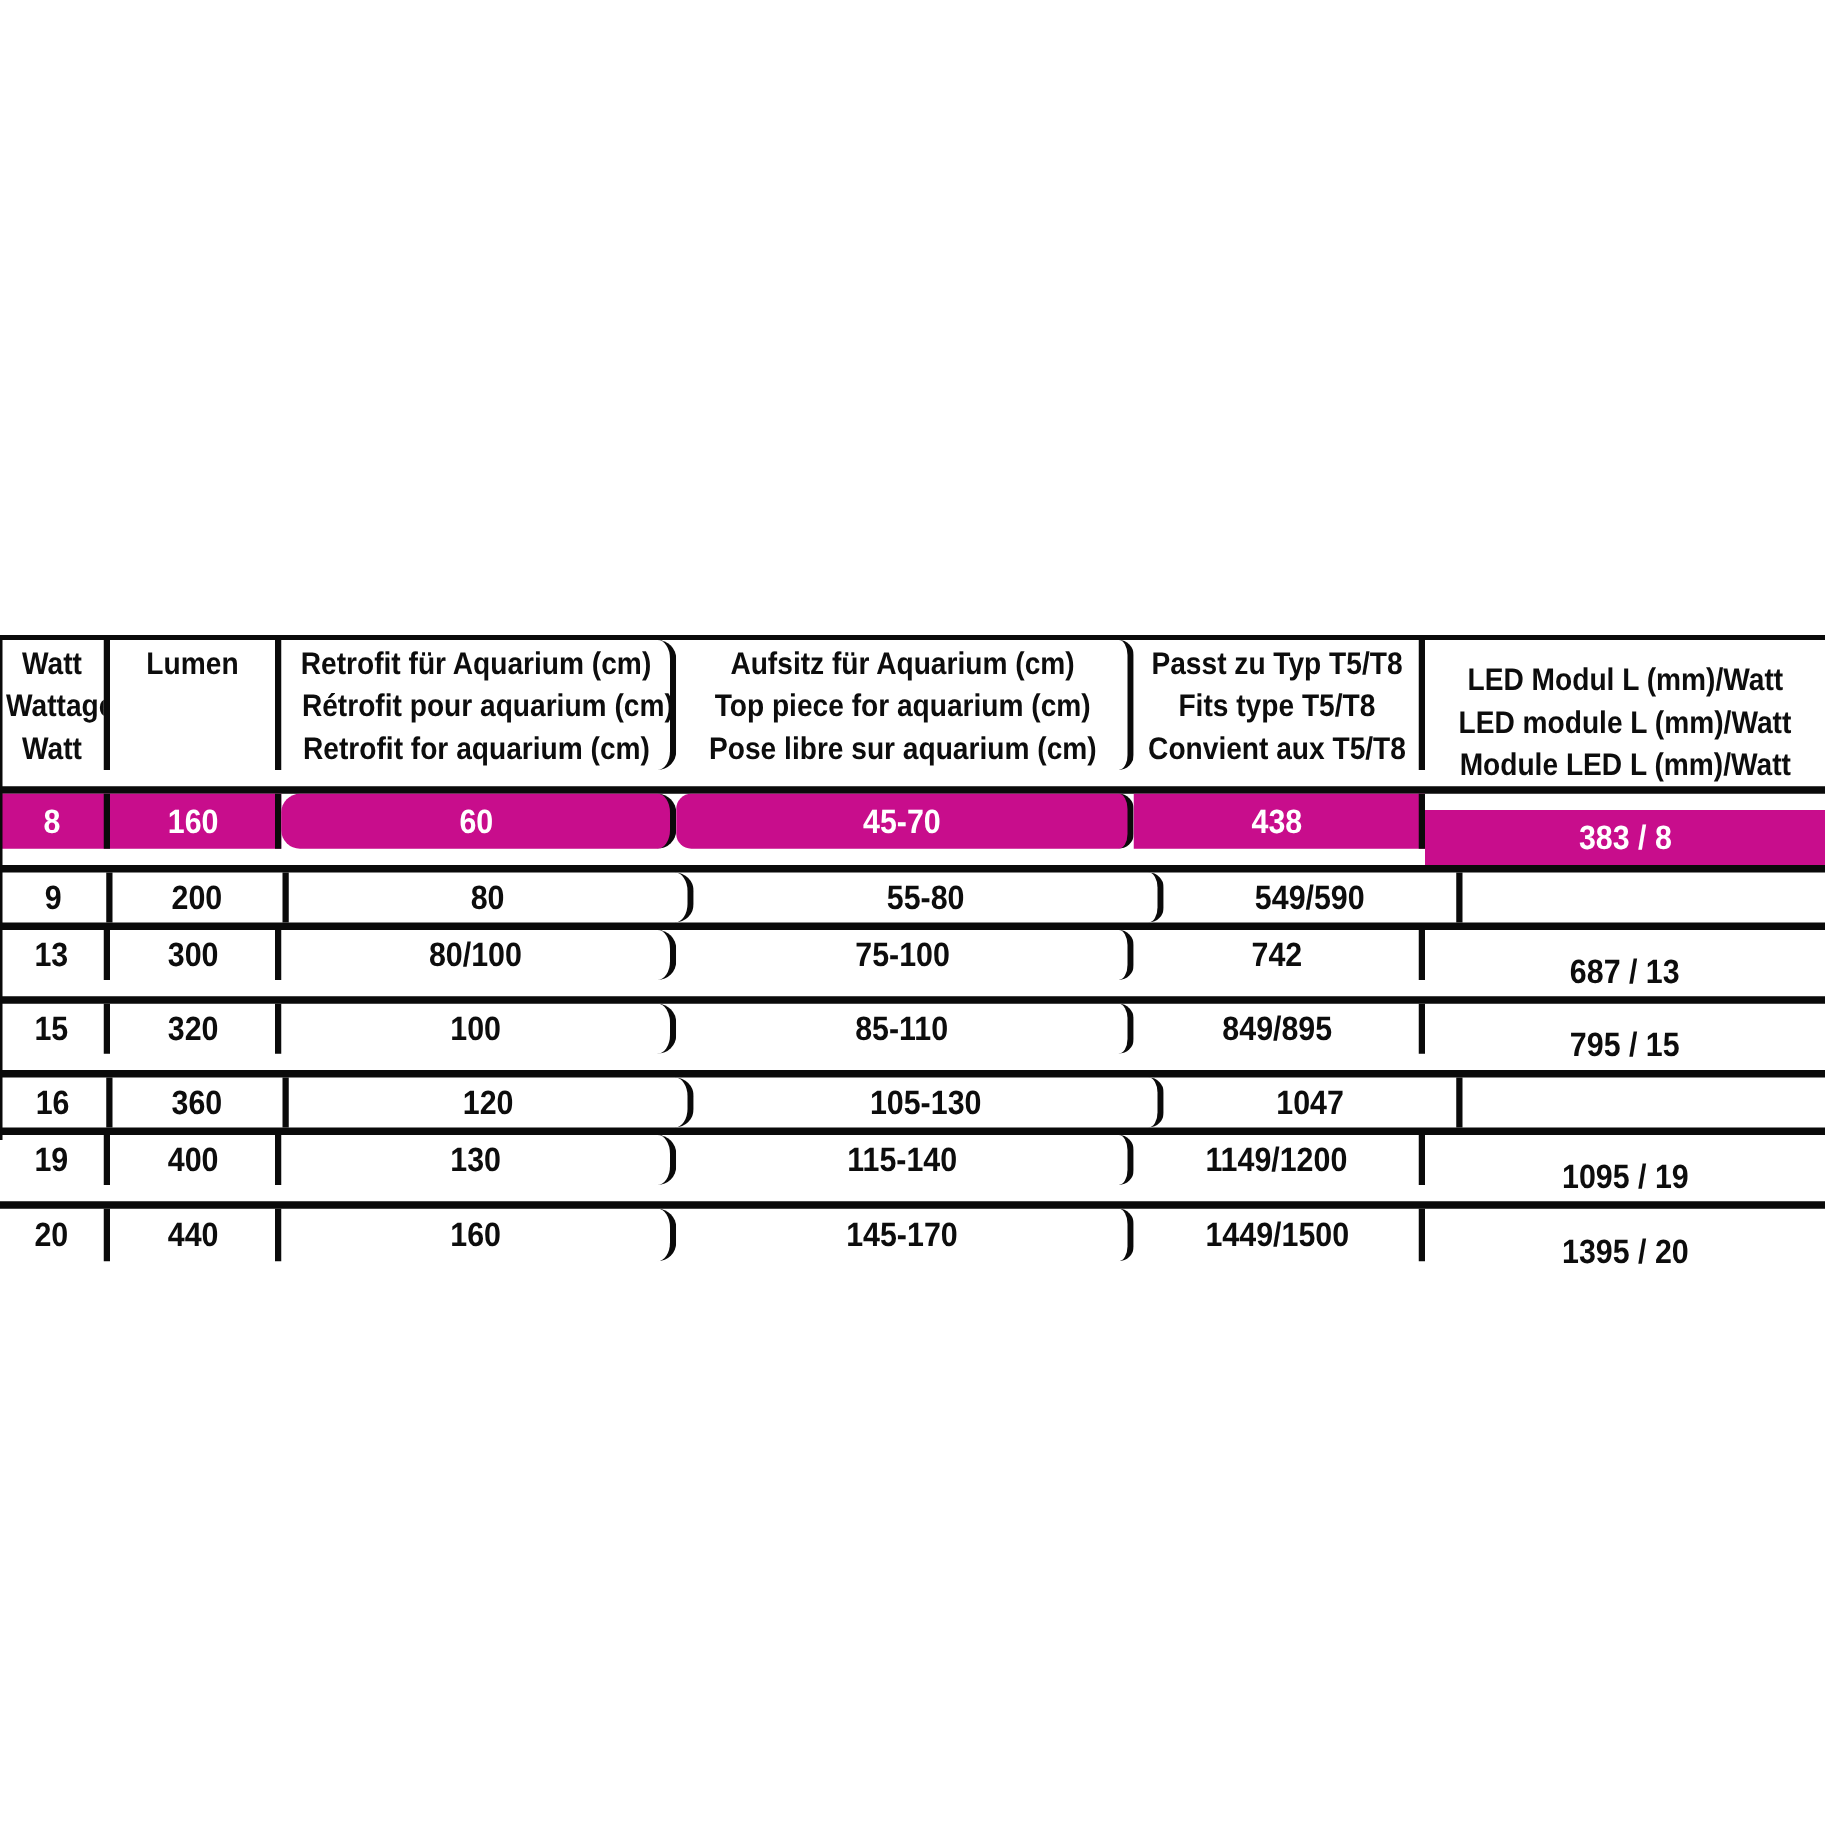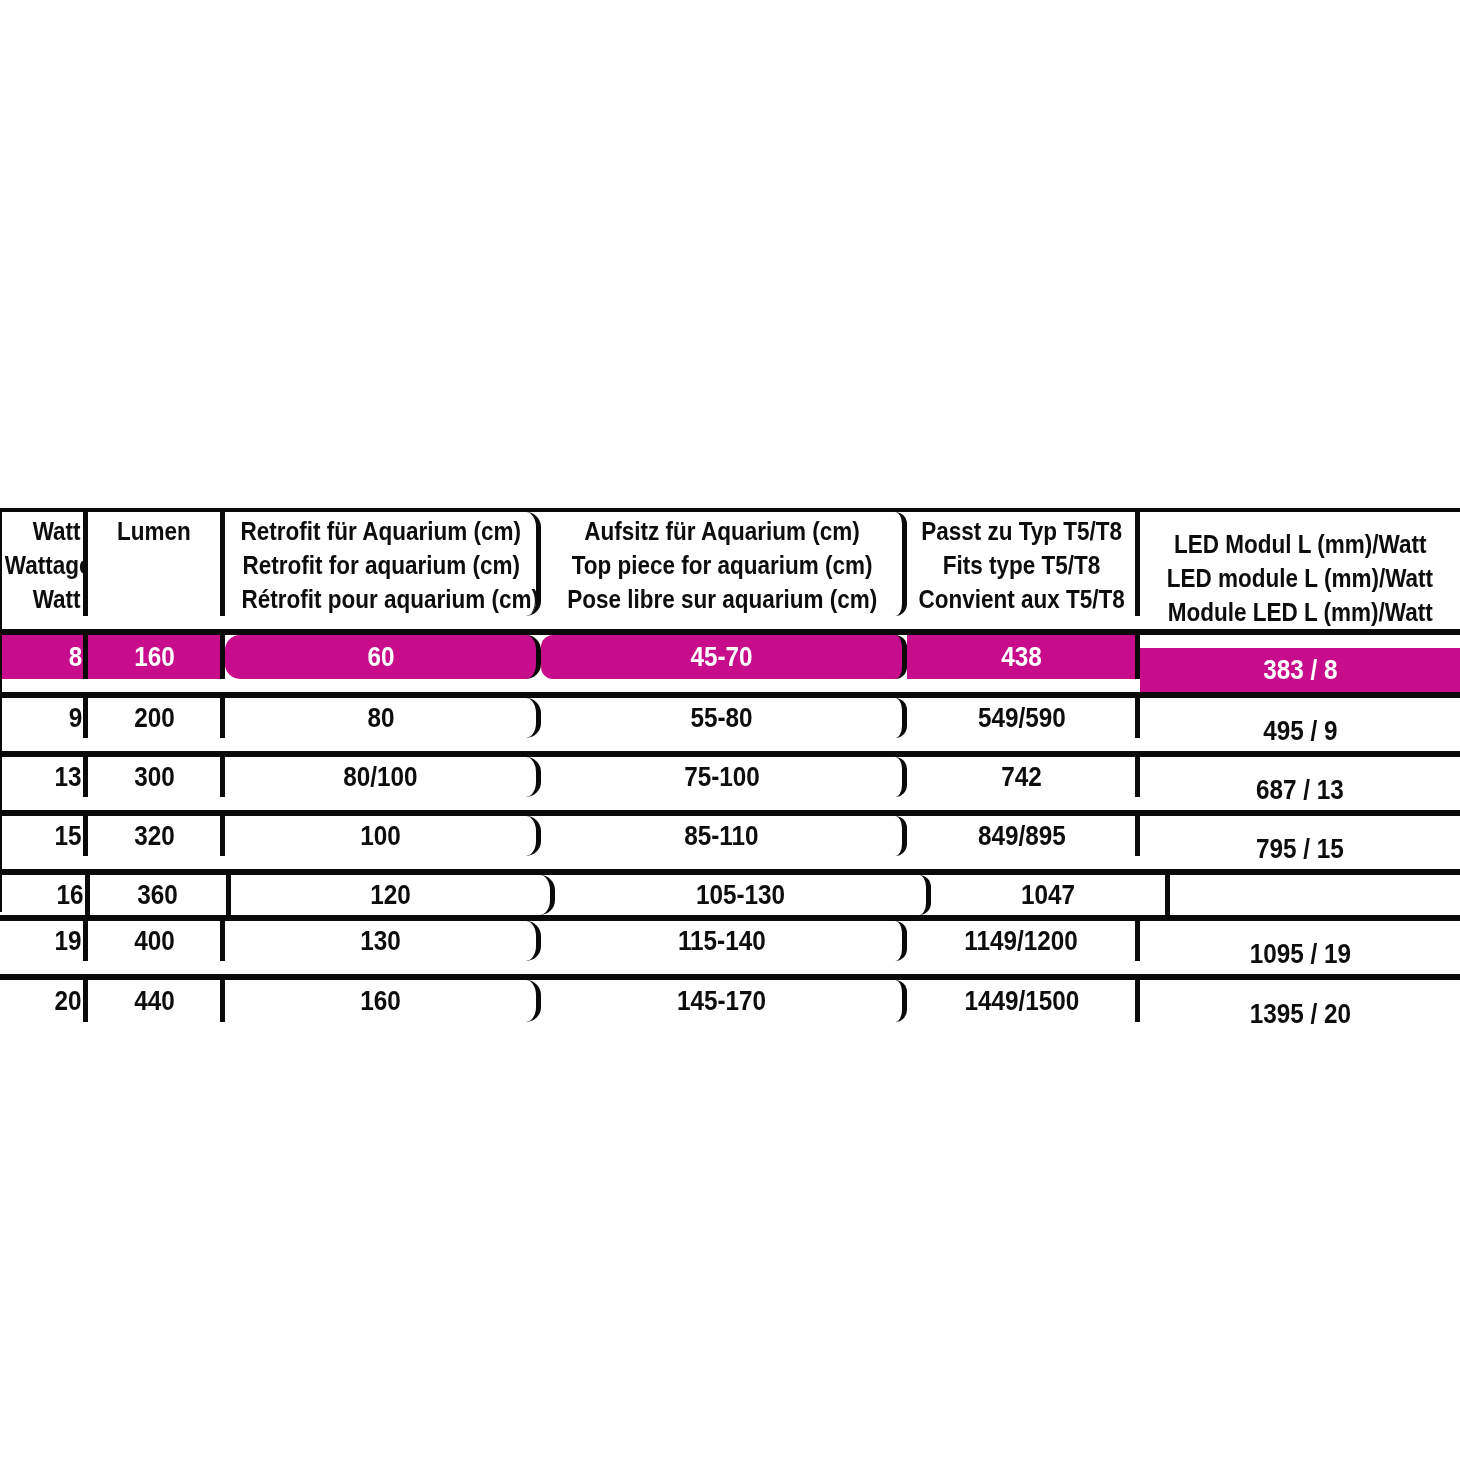--- a/index.html
+++ b/index.html
@@ -32,21 +32,21 @@
     border-bottom: none;
   }
   .cell {
     box-sizing: border-box;
     border-right: 5px solid #0a0a0a;
     text-align: center;
     overflow: hidden;
     color: #0d0d0d;
   }
   .cell.c5 { border-right: none; margin-top: 13px; }
-  .c0 { width: 90px; text-align: right; }
+  .c0 { width: 90px; }
   .c1 { width: 141px; }
   .c2 { width: 324px; border-radius: 15px; }
   .c3 { width: 376px; border-radius: 12px; }
   .c4 { width: 239px; }
   .c5 { width: 328px; }
 
   .header .cell {
     height: 104px;
     padding-top: 2px;
     font-weight: bold;
@@ -97,22 +97,22 @@
       <div class="cell c0">
         <div class="hl"><span class="t">Watt</span></div>
         <div class="hl"><span class="t">Wattage</span></div>
         <div class="hl"><span class="t">Watt</span></div>
       </div>
       <div class="cell c1">
         <div class="hl"><span class="t">Lumen</span></div>
       </div>
       <div class="cell c2">
         <div class="hl"><span class="t">Retrofit für Aquarium (cm)</span></div>
+        <div class="hl"><span class="t">Rétrofit pour aquarium (cm)</span></div>
         <div class="hl"><span class="t">Retrofit for aquarium (cm)</span></div>
-        <div class="hl"><span class="t">Rétrofit pour aquarium (cm)</span></div>
       </div>
       <div class="cell c3">
         <div class="hl"><span class="t">Aufsitz für Aquarium (cm)</span></div>
         <div class="hl"><span class="t">Top piece for aquarium (cm)</span></div>
         <div class="hl"><span class="t">Pose libre sur aquarium (cm)</span></div>
       </div>
       <div class="cell c4">
         <div class="hl"><span class="t">Passt zu Typ T5/T8</span></div>
         <div class="hl"><span class="t">Fits type T5/T8</span></div>
         <div class="hl"><span class="t">Convient aux T5/T8</span></div>
@@ -132,21 +132,20 @@
       <div class="cell c4"><span class="t">438</span></div>
       <div class="cell c5"><span class="t">383 / 8</span></div>
     </div>
 
     <div class="row data">
       <div class="cell c0"><span class="t">9</span></div>
       <div class="cell c1"><span class="t">200</span></div>
       <div class="cell c2"><span class="t">80</span></div>
       <div class="cell c3"><span class="t">55-80</span></div>
       <div class="cell c4"><span class="t">549/590</span></div>
-      <div class="cell c5"><span class="t">495 / 9</span></div>
     </div>
 
     <div class="row data">
       <div class="cell c0"><span class="t">13</span></div>
       <div class="cell c1"><span class="t">300</span></div>
       <div class="cell c2"><span class="t">80/100</span></div>
       <div class="cell c3"><span class="t">75-100</span></div>
       <div class="cell c4"><span class="t">742</span></div>
       <div class="cell c5"><span class="t">687 / 13</span></div>
     </div>

